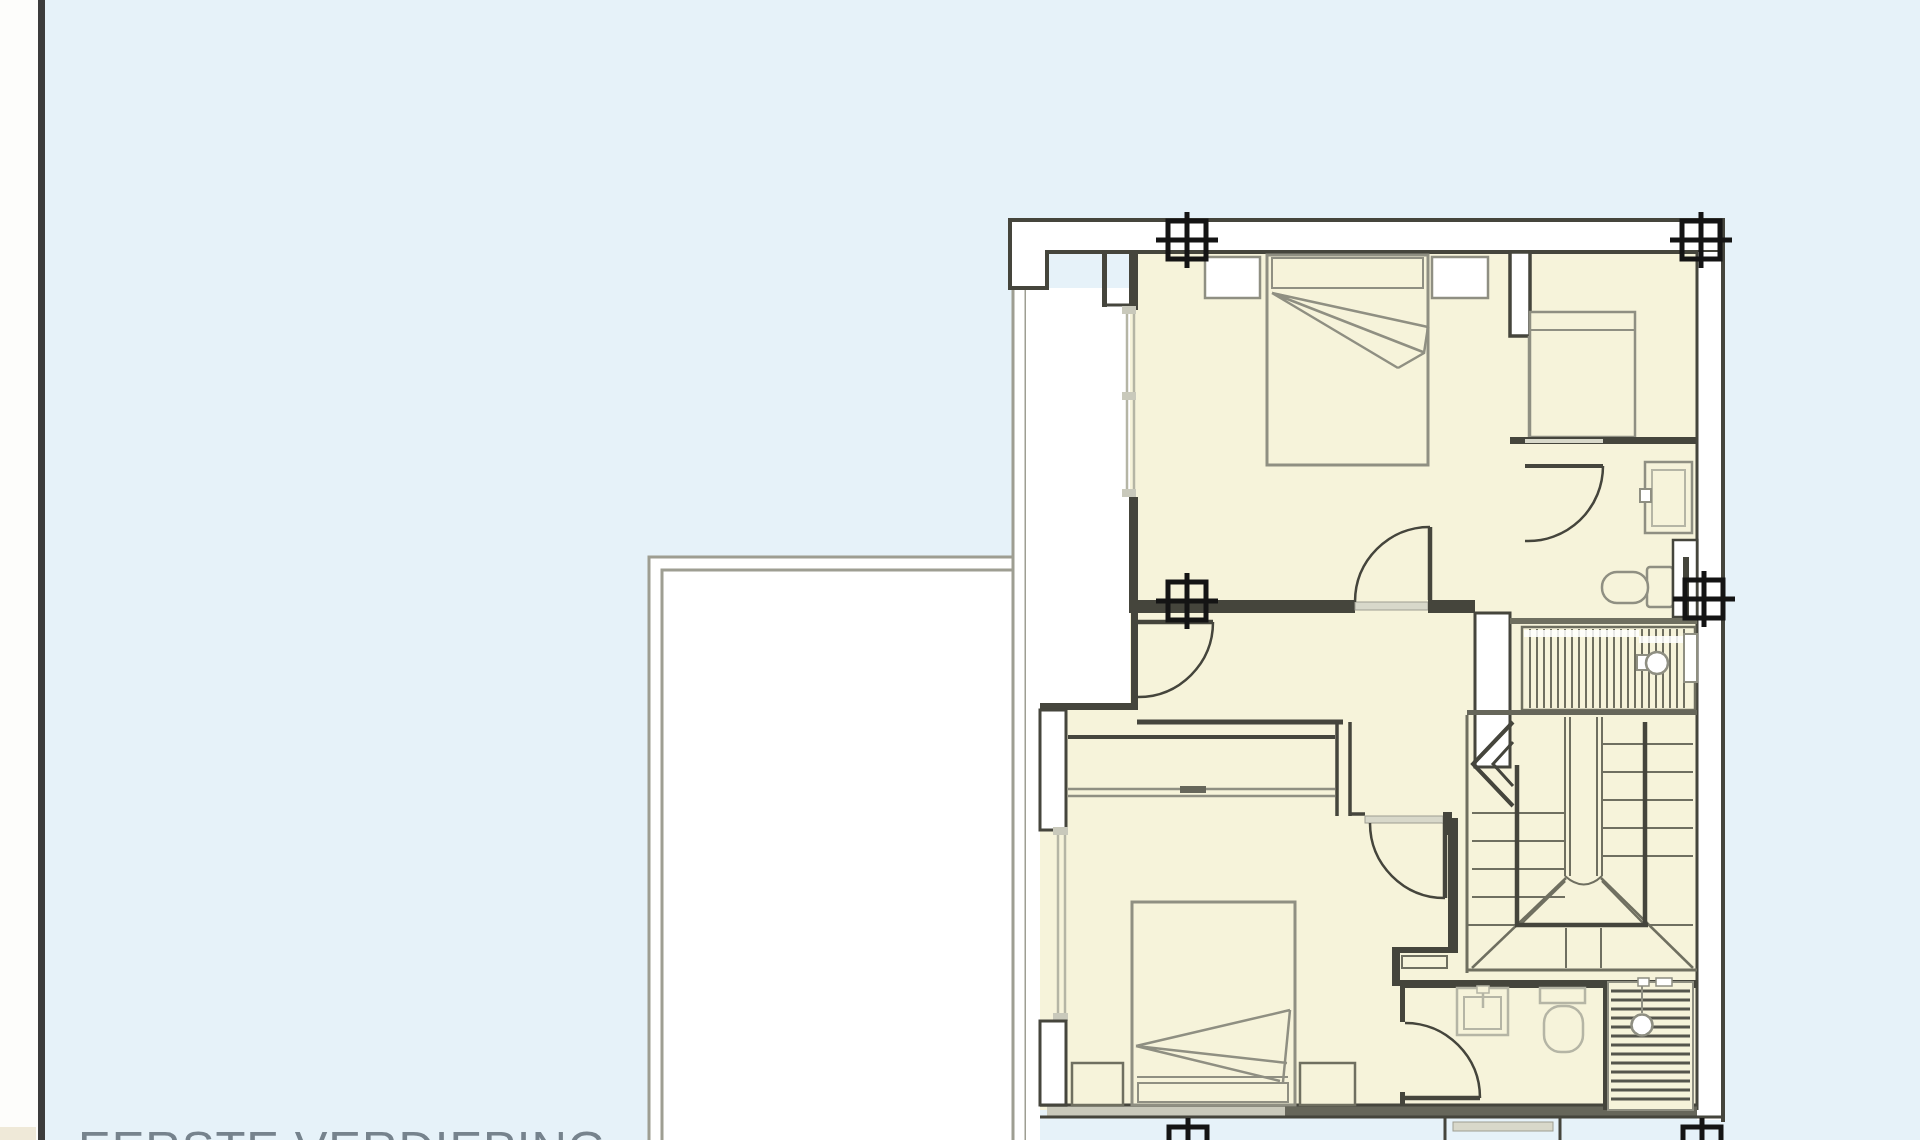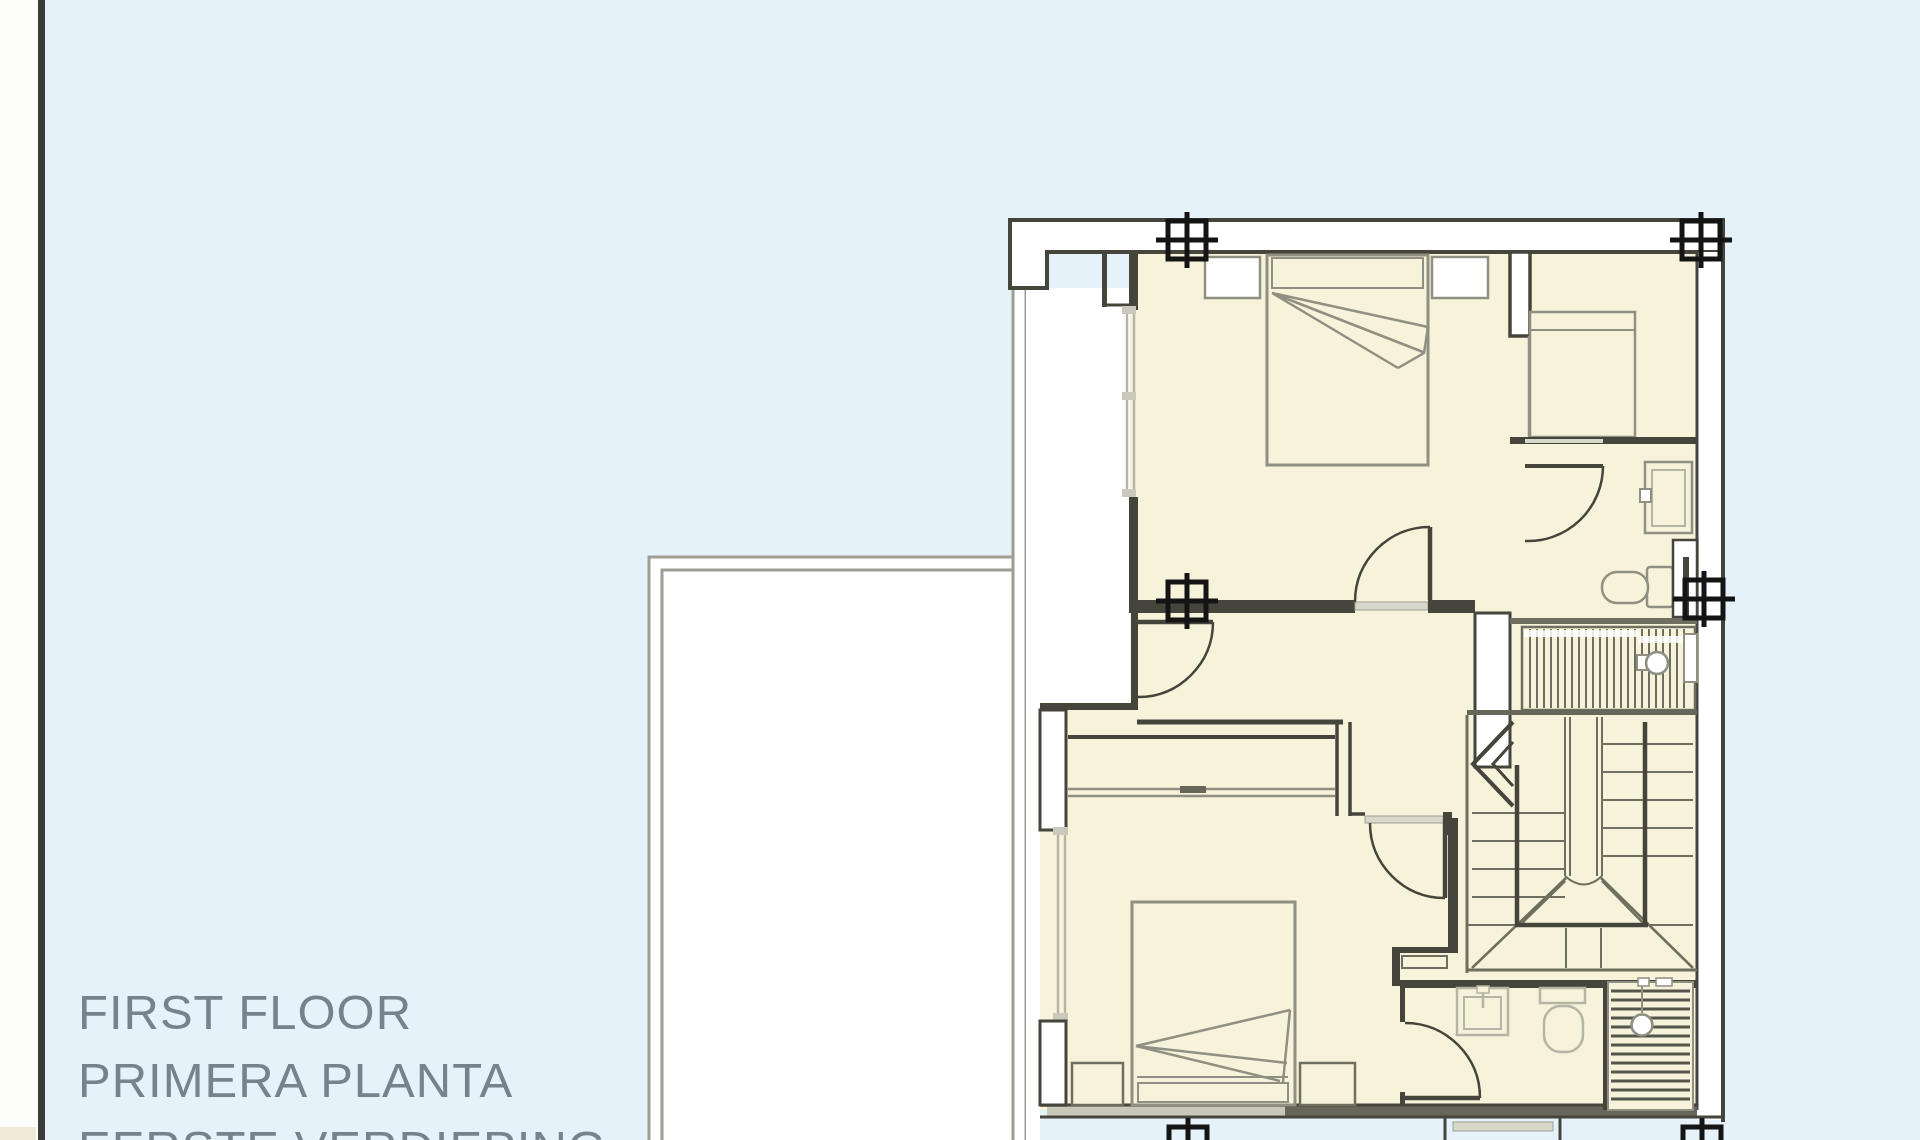--- a/index.html
+++ b/index.html
@@ -263,17 +263,15 @@
   <g>
     <use href="#regmark" x="1187" y="240"></use>
     <use href="#regmark" x="1701" y="240"></use>
     <use href="#regmark" x="1187" y="601"></use>
     <use href="#regmark" x="1704" y="599"></use>
     <use href="#regmark" x="1188" y="1146"></use>
     <use href="#regmark" x="1702" y="1146"></use>
   </g>
 </svg>
 
-  <div class="caption cap1">FIRST FLOOR</div>
-  <div class="caption cap2">PRIMERA PLANTA</div>
   <div class="caption cap3">EERSTE VERDIEPING</div>
 
 </div>
 
 </body></html>

